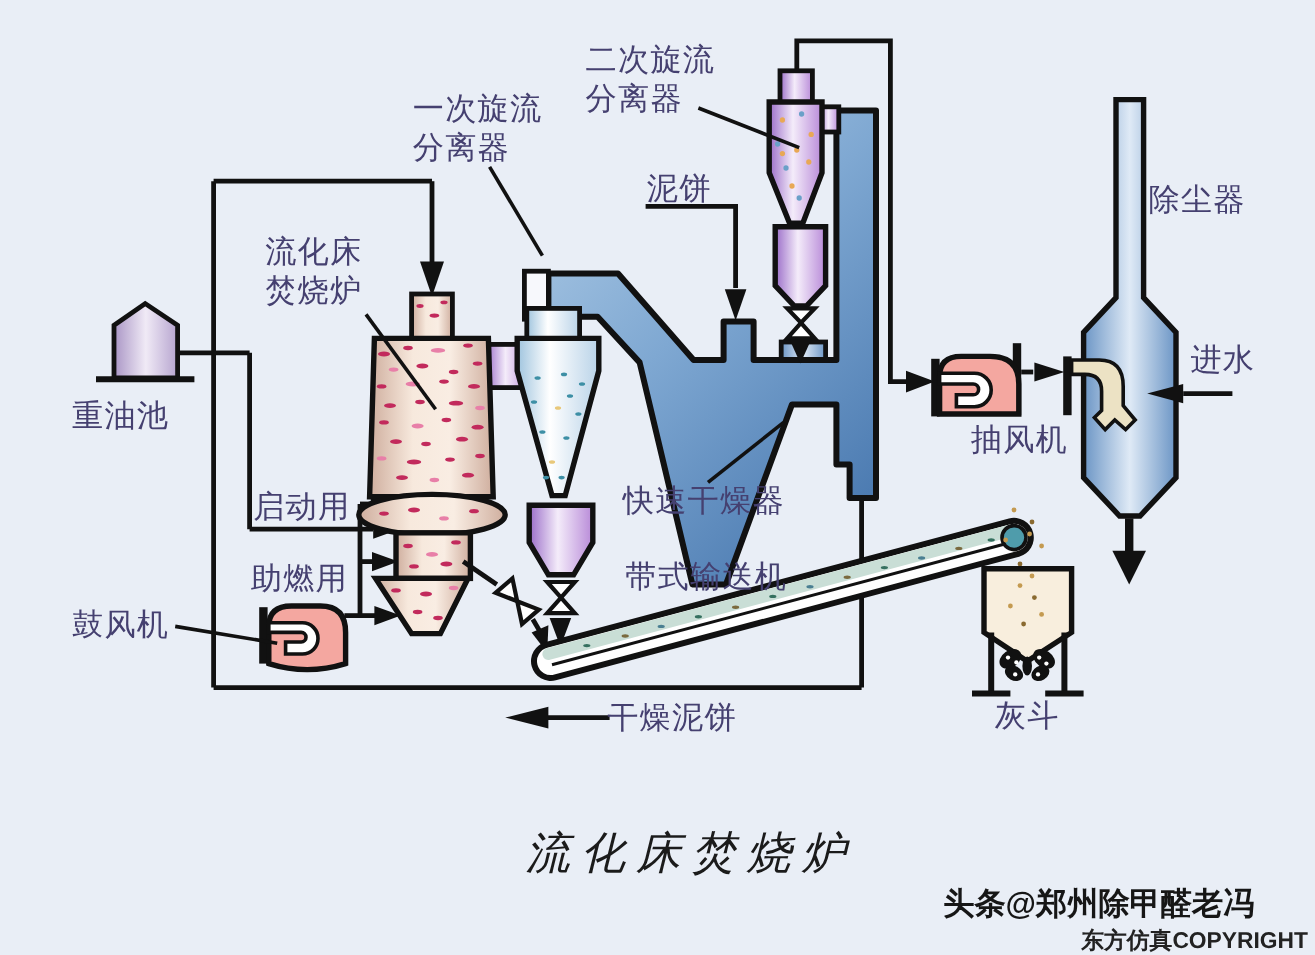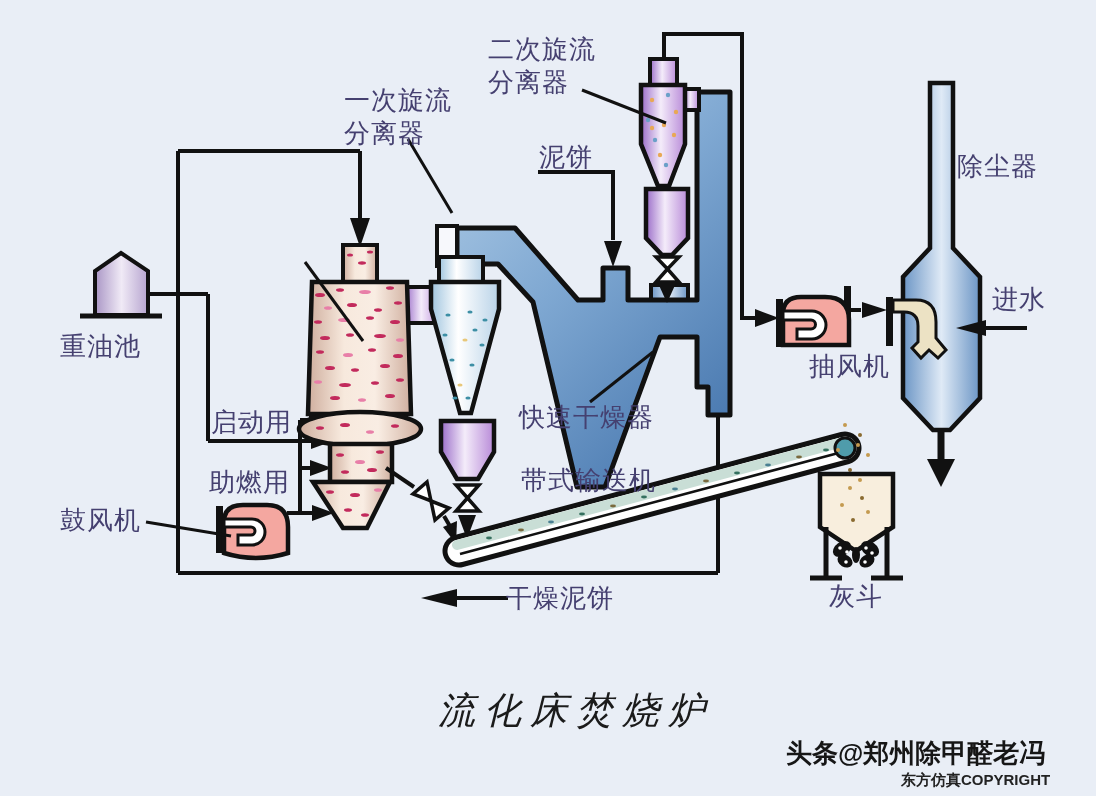--- a/index.html
+++ b/index.html
@@ -24,21 +24,21 @@
     letter-spacing:9px;color:#1b1b1b;white-space:nowrap;
   }
   .wm1{
     position:absolute;left:786px;top:736px;
     font-family:Liberation Sans, sans-serif;font-weight:bold;
     font-size:26px;color:#161616;white-space:nowrap;letter-spacing:0px;
   }
   .wm2{
     position:absolute;left:901px;top:771px;
     font-family:"Liberation Sans",sans-serif;font-weight:bold;
-    font-size:15px;color:#222;white-space:nowrap;
+    font-size:19px;color:#222;white-space:nowrap;
   }
 </style>
 </head>
 <body>
 
 <div class="canvas">
 
 <svg class="diagram" width="1096" height="796" viewBox="0 0 1096 796">
   <defs>
     <linearGradient id="gradTan" x1="0" y1="0" x2="1" y2="0">
@@ -324,26 +324,30 @@
     <path d="M305,262 L363,341"></path>
     <path d="M590,402 L653,352"></path>
     <path d="M146,522 L231,536"></path>
   </g>
 </svg>
 
 <div class="lbl" style="left:488px;top:33px">
   <span>二次旋流</span>
   <span>分离器</span>
 </div>
-<div class="lbl" style="left:344px;top:84px">
+<div class="lbl" style="left:344px;top:74px">
   <span>一次旋流</span>
   <span>分离器</span>
 </div>
 <div class="lbl" style="left:539px;top:141px">泥饼</div>
 <div class="lbl" style="left:957px;top:150px">除尘器</div>
+<div class="lbl" style="left:221px;top:193px">
+  <span>流化床</span>
+  <span>焚烧炉</span>
+</div>
 <div class="lbl" style="left:60px;top:330px">重油池</div>
 <div class="lbl" style="left:992px;top:283px">进水</div>
 <div class="lbl" style="left:211px;top:406px">启动用</div>
 <div class="lbl" style="left:209px;top:466px">助燃用</div>
 <div class="lbl" style="left:809px;top:350px">抽风机</div>
 <div class="lbl" style="left:519px;top:401px">快速干燥器</div>
 <div class="lbl" style="left:521px;top:464px">带式输送机</div>
 <div class="lbl" style="left:60px;top:504px">鼓风机</div>
 <div class="lbl" style="left:829px;top:580px">灰斗</div>
 <div class="lbl" style="left:506px;top:582px">干燥泥饼</div>

